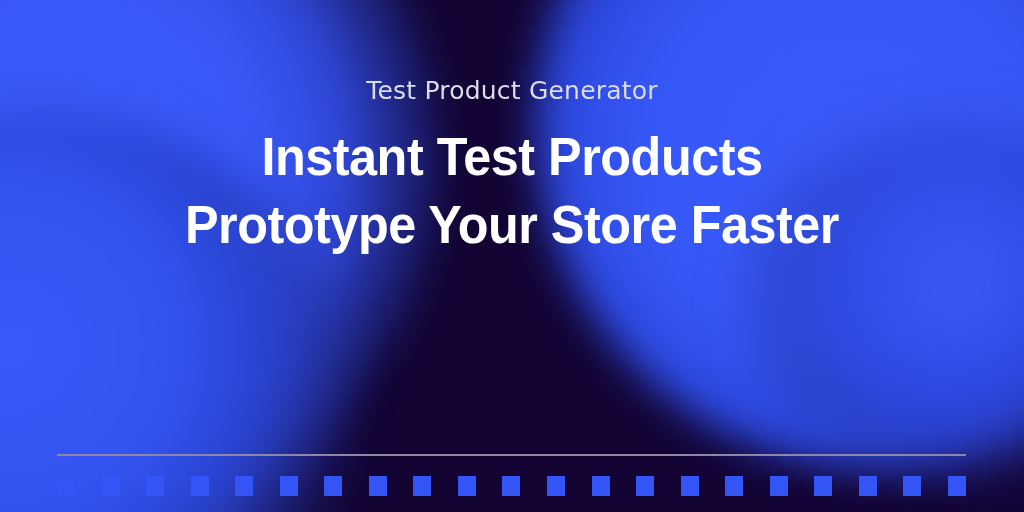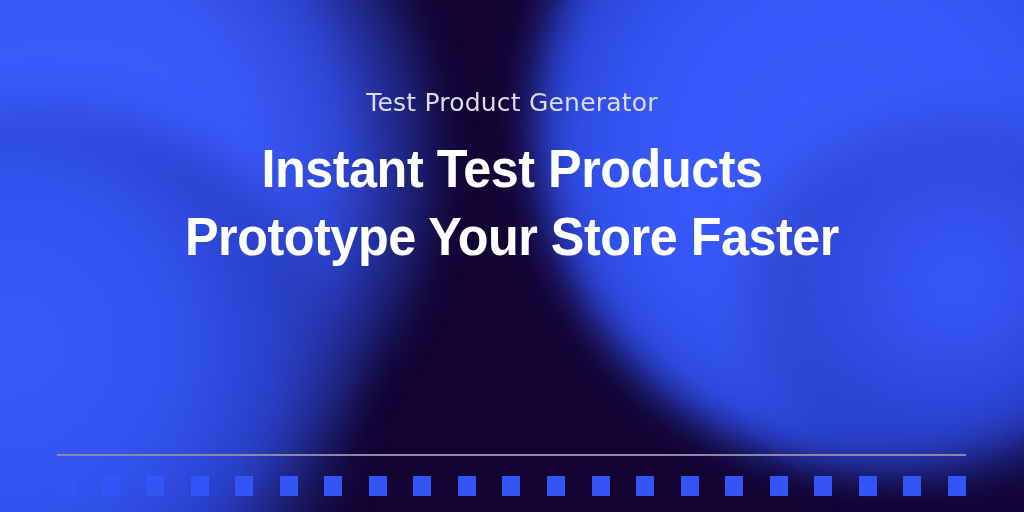--- a/index.html
+++ b/index.html
@@ -79,21 +79,21 @@
                 rgba(45, 70, 220, 0.72) 40%,
                 rgba(30, 40, 140, 0.38) 64%,
                 rgba(19, 4, 52, 0) 88%);
     filter: blur(26px);
   }
 
   
   .content {
     position: absolute;
     left: 0;
-    top: 12px;
+    top: 0;
     width: 1024px;
     text-align: center;
     z-index: 3;
   }
 
   .eyebrow {
     margin: 0;
     padding-top: 76px;
     font-size: 25px;
     font-weight: 400;

